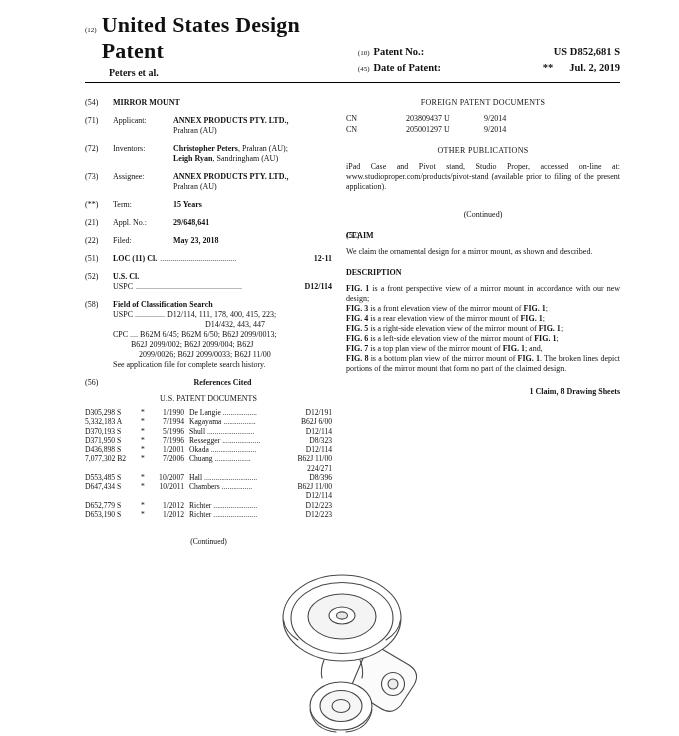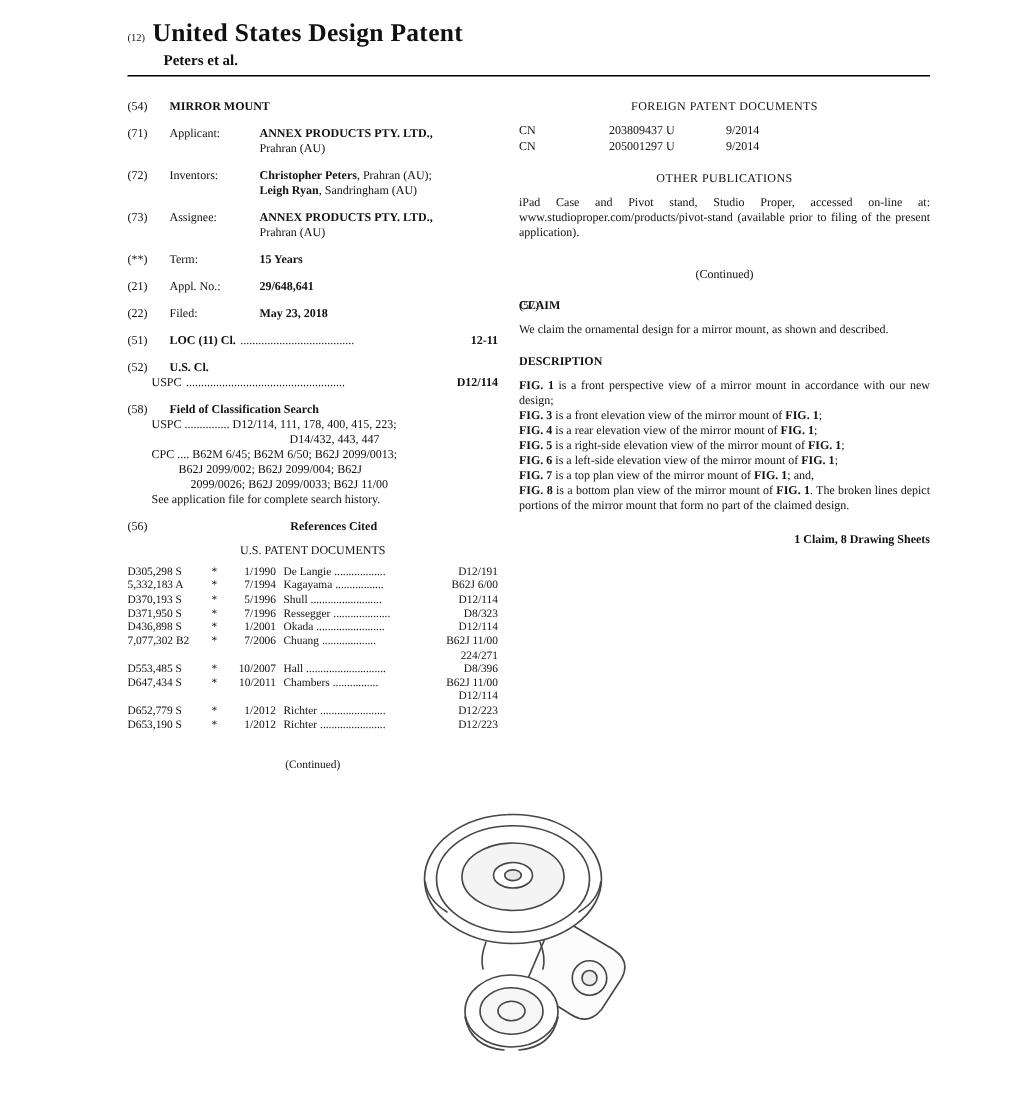--- a/index.html
+++ b/index.html
@@ -4,42 +4,42 @@
 <style>
   html,body{margin:0;padding:0}
   body{width:679px;height:736px;background:#ffffff;overflow:hidden}
   .page{width:679px;height:736px;box-sizing:border-box;background:#fff;position:relative;
         font-family:"Liberation Serif",serif;color:#111;padding:12px 59px 0 85px}
 
   
   .hdr{display:flex;justify-content:space-between;align-items:flex-end}
   .inid{font-size:7px;white-space:nowrap;font-weight:normal}
   .title-row{display:flex;align-items:baseline;gap:5px}
-  .doc-title{font-size:17px;font-weight:bold;margin:0;letter-spacing:.2px}
+  .doc-title{font-size:22px;font-weight:bold;margin:0;letter-spacing:.2px}
   .inventor-line{font-size:10px;font-weight:bold;margin-left:24px;margin-top:3px}
   .hdr-right{width:272px;padding-top:3px}
   .hr-row{display:flex;align-items:baseline;font-size:10.5px;font-weight:bold;margin-bottom:5px}
   .hr-row .inid{margin-right:4px}
   .hr-value{margin-left:auto}
   .hr-stars{margin-left:auto;margin-right:16px}
   .rule{border-top:1.5px solid #000;margin-top:4px}
 
   
   .cols{display:flex;gap:14px;margin-top:15px;font-size:8px;line-height:1.25}
   .col-left{width:247px;flex-shrink:0}
   .col-right{flex:1;min-width:0}
   .b{font-weight:bold}
 
   .field{display:flex;margin-bottom:8px}
   .fnum{width:28px;flex-shrink:0}
   .flabel{width:60px;flex-shrink:0}
   .fbody{flex:1;min-width:0}
   .lead-row{display:flex;align-items:baseline}
   .leader{flex:1;overflow:hidden;white-space:nowrap;margin:0 3px}
-  .ind{margin-left:16px}
+  .ind{margin-left:28px}
   .ind2{margin-left:92px}
   .ind-c1{margin-left:18px}
   .ind-c2{margin-left:26px}
   .center{text-align:center}
 
   
   .reftable{margin-top:2px;font-size:7.6px;line-height:1.22}
   .refrow{display:flex;align-items:baseline}
   .r-num{width:56px;white-space:nowrap}
   .r-star{width:9px}
@@ -74,20 +74,33 @@
 <div class="page">
 
   <header class="hdr">
     <div>
       <div class="title-row">
         <span class="inid">(12)</span>
         <h1 class="doc-title">United States Design Patent</h1>
       </div>
       <div class="inventor-line">Peters et al.</div>
     </div>
+    <div class="hdr-right">
+      <div class="hr-row">
+        <span class="inid">(10)</span>
+        <span>Patent No.:</span>
+        <span class="hr-value">US D852,681 S</span>
+      </div>
+      <div class="hr-row">
+        <span class="inid">(45)</span>
+        <span>Date of Patent:</span>
+        <span class="hr-stars">**</span>
+        <span>Jul. 2, 2019</span>
+      </div>
+    </div>
   </header>
   <div class="rule"></div>
 
   <div class="cols">
 
     <div class="col-left">
 
       <div class="field">
         <span class="fnum">(54)</span>
         <div class="fbody"><span class="b">MIRROR MOUNT</span></div>

